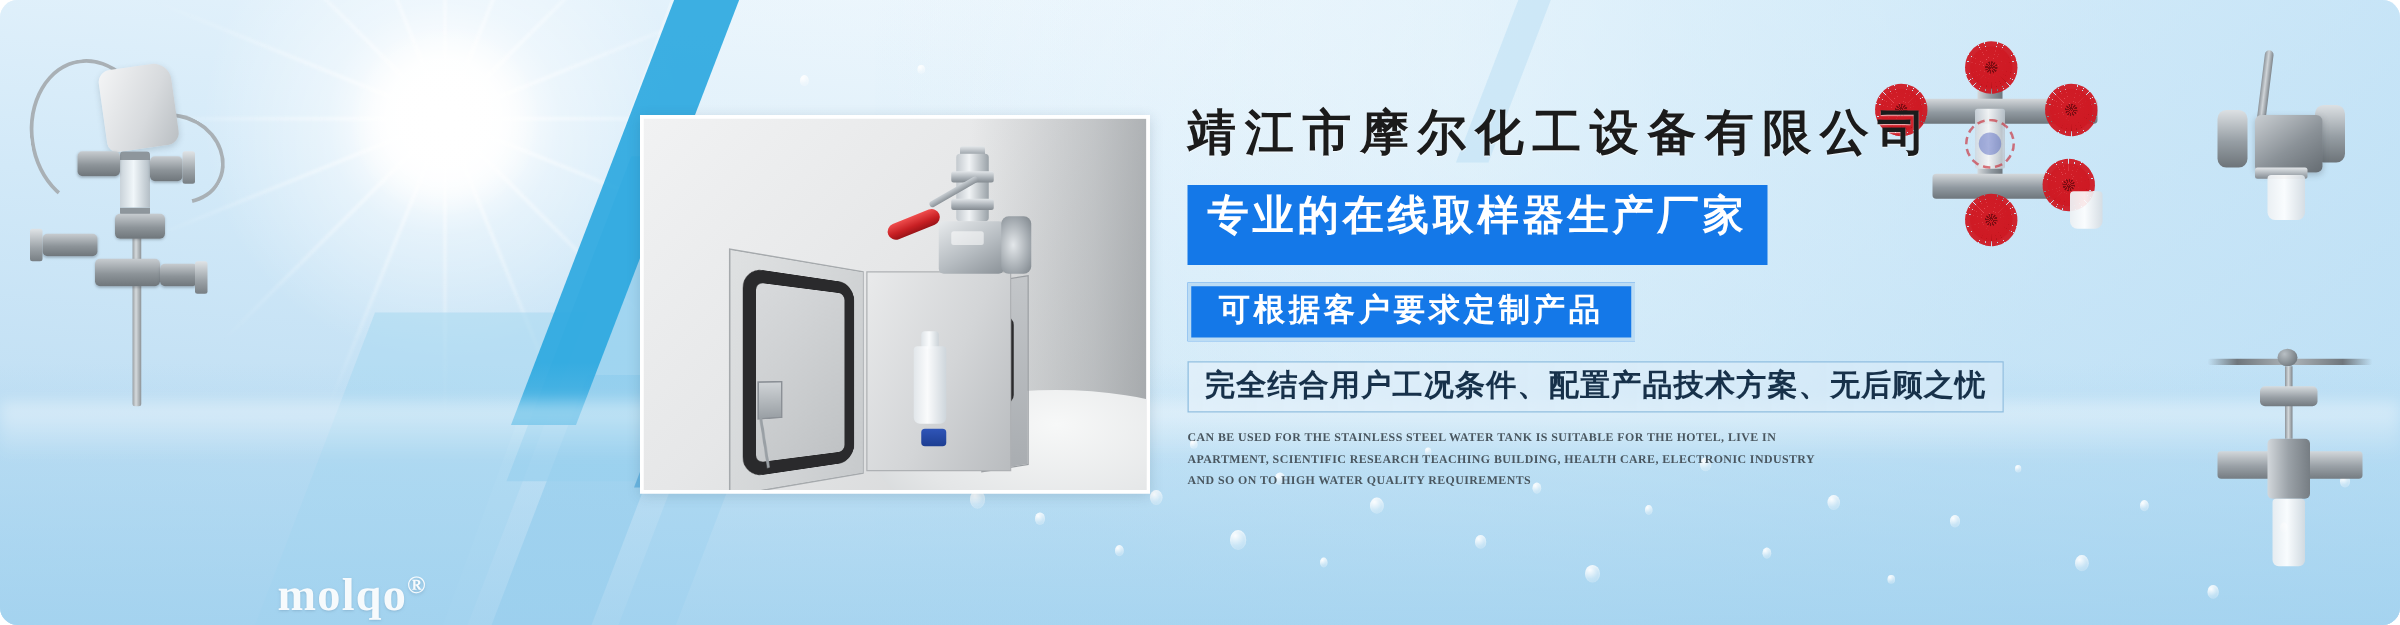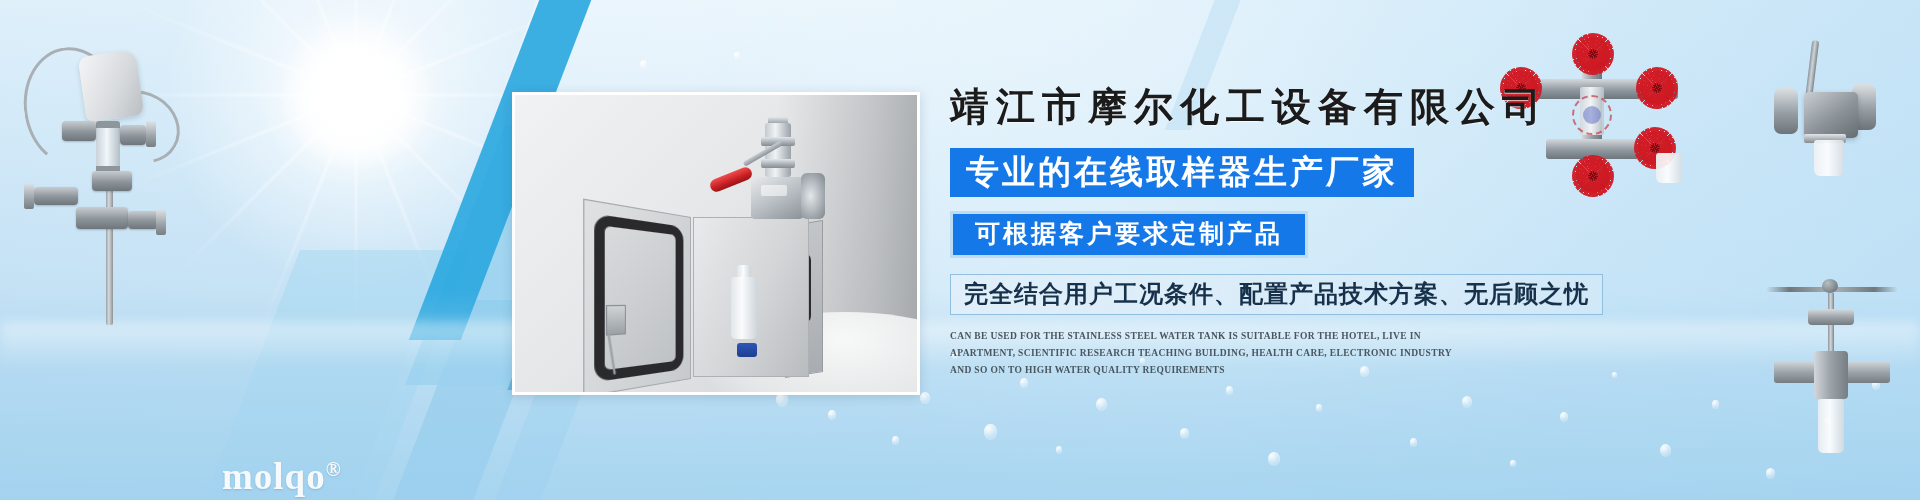--- a/index.html
+++ b/index.html
@@ -8,20 +8,21 @@
     font-family:"Liberation Sans", sans-serif;
     background:#ffffff;
   }
 
   .banner {
     position:relative;
     width:1920px; height:500px;
     overflow:hidden;
     background:
       linear-gradient(170deg, #e9f5fc 0%, #dff0fb 25%, #cfe8f8 55%, #bfdff4 80%, #b5daf2 100%);
+    border-radius: 14px;
   }
 
   
   .bg-sky {
     position:absolute; inset:0;
     background:
       radial-gradient(circle at 62% 12%, rgba(255,255,255,0.75) 0%, rgba(255,255,255,0.0) 38%),
       linear-gradient(185deg, #edf7fd 0%, #e2f1fb 20%, #d2e9f8 45%, #c2e0f4 72%, #b6dbf2 100%);
   }
   .sunburst {
@@ -347,21 +348,21 @@
     text-shadow:0 1px 1px rgba(255,255,255,.7);
   }
 
   .headline {
     display:inline-block;
     margin-top:17px;
     background:#1478e8;
     color:#ffffff;
     font-size:33px; font-weight:700;
     letter-spacing:3px;
-    padding:7px 16px 8px 16px;
+    padding:7px 16px 23px 16px;
     line-height:1.05;
     white-space:nowrap;
   }
 
   .subline {
     display:inline-block;
     margin-top:16px;
     background:linear-gradient(90deg, rgba(226,240,250,.82), rgba(214,234,248,.70));
     border:1px solid rgba(120,175,215,.75);
     color:#17314a;

